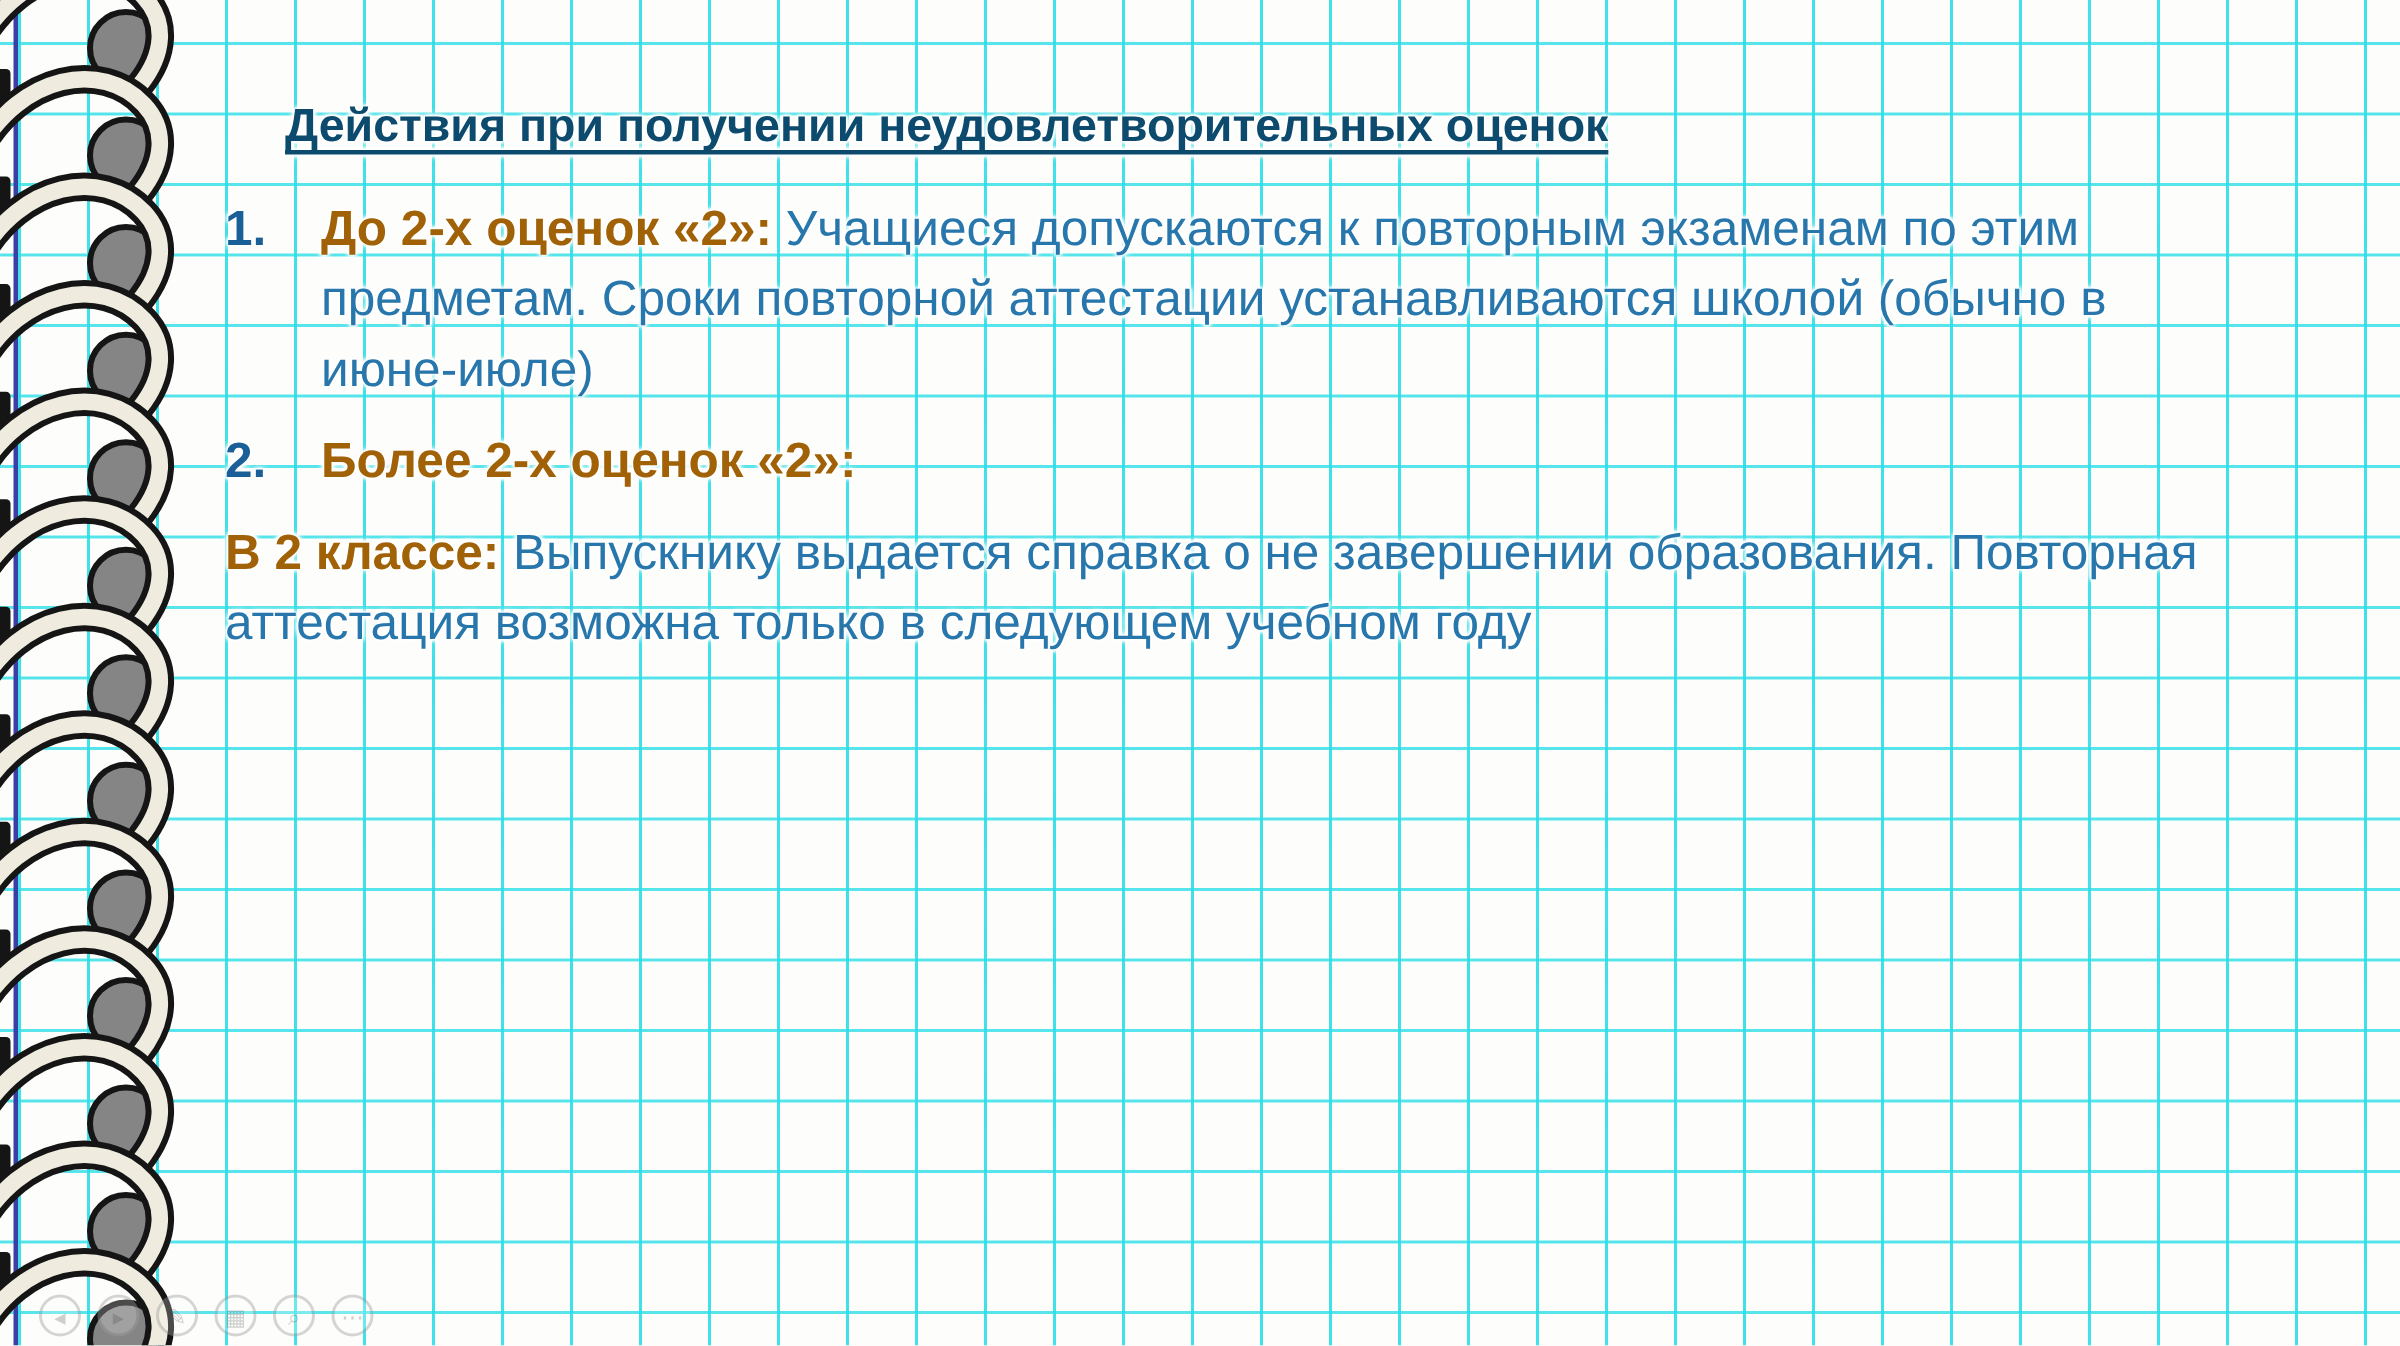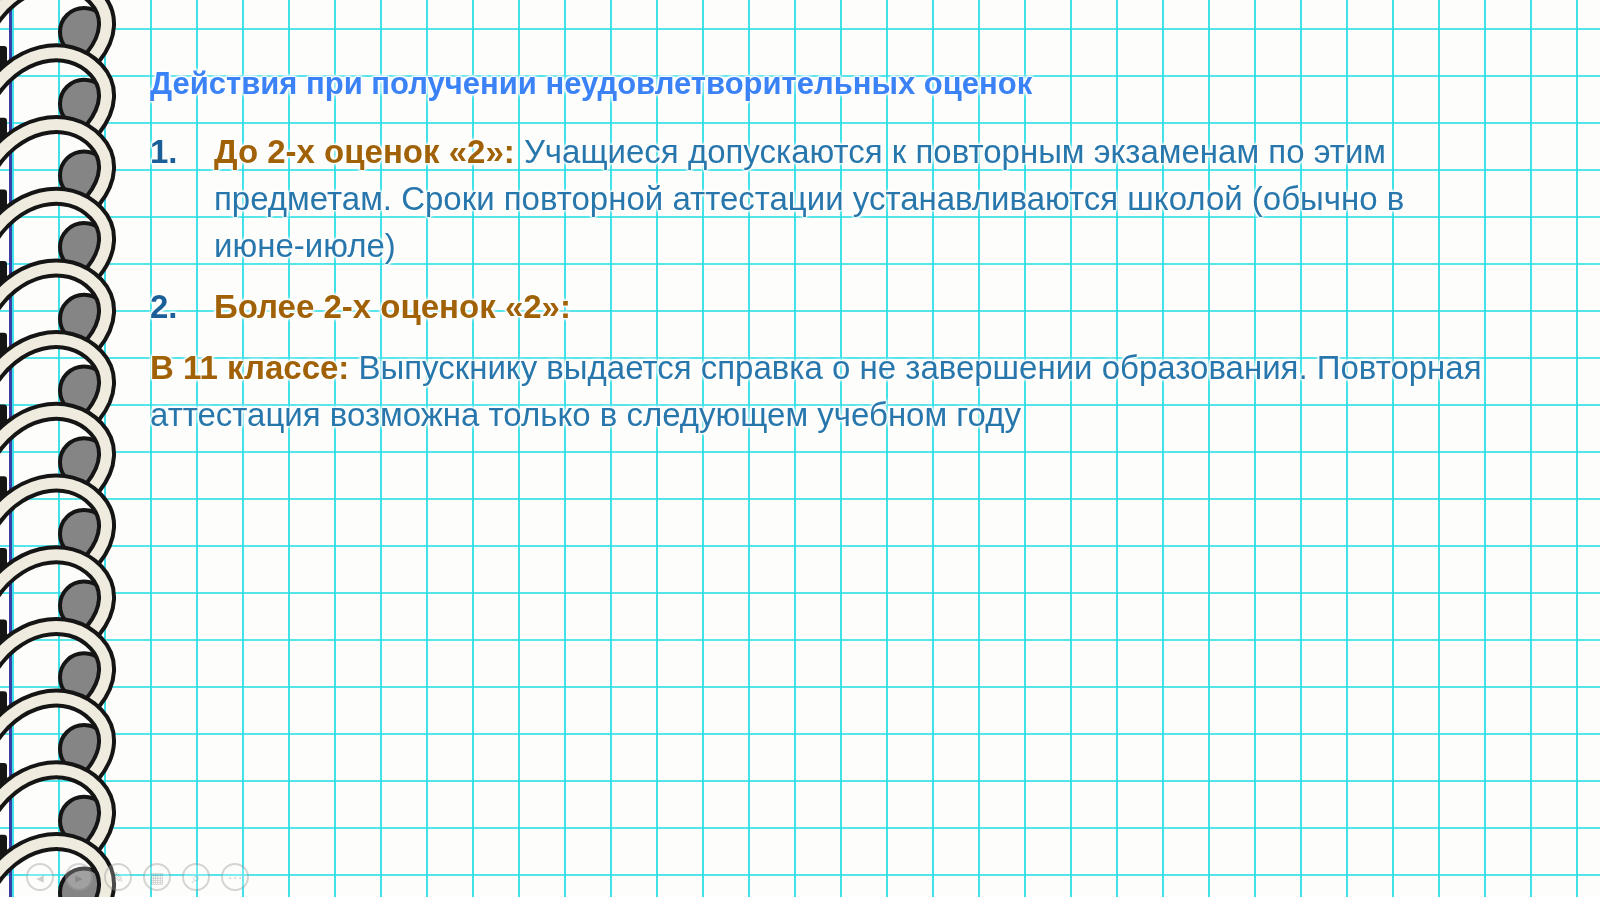--- a/index.html
+++ b/index.html
@@ -34,23 +34,23 @@
     position:absolute;left:150px;right:55px;top:64px;
     color:#2877ac;
   }
   .halo{ text-shadow:0 0 5px #fff,0 0 5px #fff,1px 1px 2px #fff,-1px -1px 2px #fff,1px -1px 2px #fff,-1px 1px 2px #fff; }
 
   .title{
     font-size:46px;font-weight:400;letter-spacing:-1px;
     color:#1f4a60;text-align:center;margin:0 0 68px 0;line-height:1.15;
   }
   .heading{
-    font-size:31px;font-weight:700;color:#3b82f6;
-    text-decoration-thickness:3px;text-underline-offset:6px;
-    margin:0 0 24px 0;line-height:40px;
+    font-size:31px;font-weight:700;color:#0c4a6e;
+    text-decoration:underline;text-decoration-thickness:3px;text-underline-offset:6px;
+    margin:0 0 24px 0;line-height:40px;padding-left:40px;
   }
   .para{font-size:33px;line-height:47px;margin:0 0 14px 0;}
   .para b{color:#a16207;}
   .item{position:relative;padding-left:64px;padding-right:48px;}
   .item .num{position:absolute;left:0;top:0;font-weight:700;color:#1a5f97;}
 
   
   .controls{
     position:absolute;left:26px;bottom:6px;display:flex;gap:11px;
     opacity:.42;
@@ -161,21 +161,21 @@
       <b>До 2-х оценок «2»:</b><span> Учащиеся допускаются к повторным экзаменам по этим предметам. Сроки повторной аттестации устанавливаются школой (обычно в июне-июле)</span>
     </div>
 
     <div class="para item">
       <span class="num">2.</span>
       <b>Более 2-х оценок «2»:</b><span></span>
     </div>
 
 
     <p class="para">
-      <b>В 11 классе:</b><span> Выпускнику выдается справка о не завершении образования. Повторная аттестация возможна только в следующем учебном году</span>
+      <b>В 2 классе:</b><span> Выпускнику выдается справка о не завершении образования. Повторная аттестация возможна только в следующем учебном году</span>
     </p>
 
 
   </div>
 
   <div class="controls">
     <button class="ctrl"><span>◂</span></button>
     <button class="ctrl"><span>▸</span></button>
     <button class="ctrl"><span>✎</span></button>
     <button class="ctrl"><span>▦</span></button>

